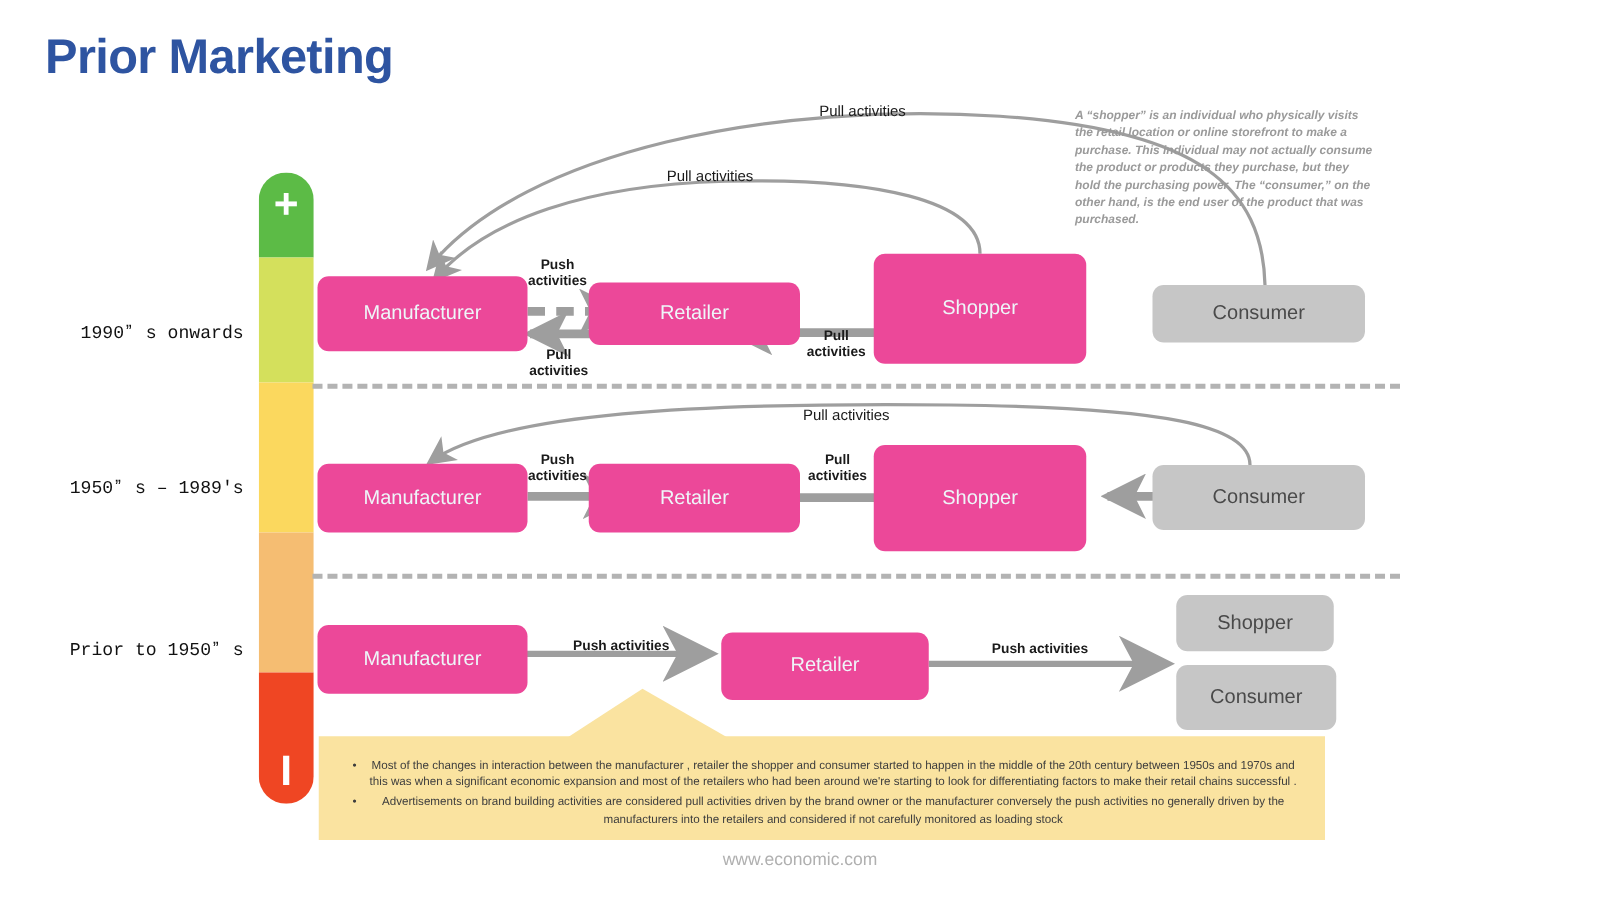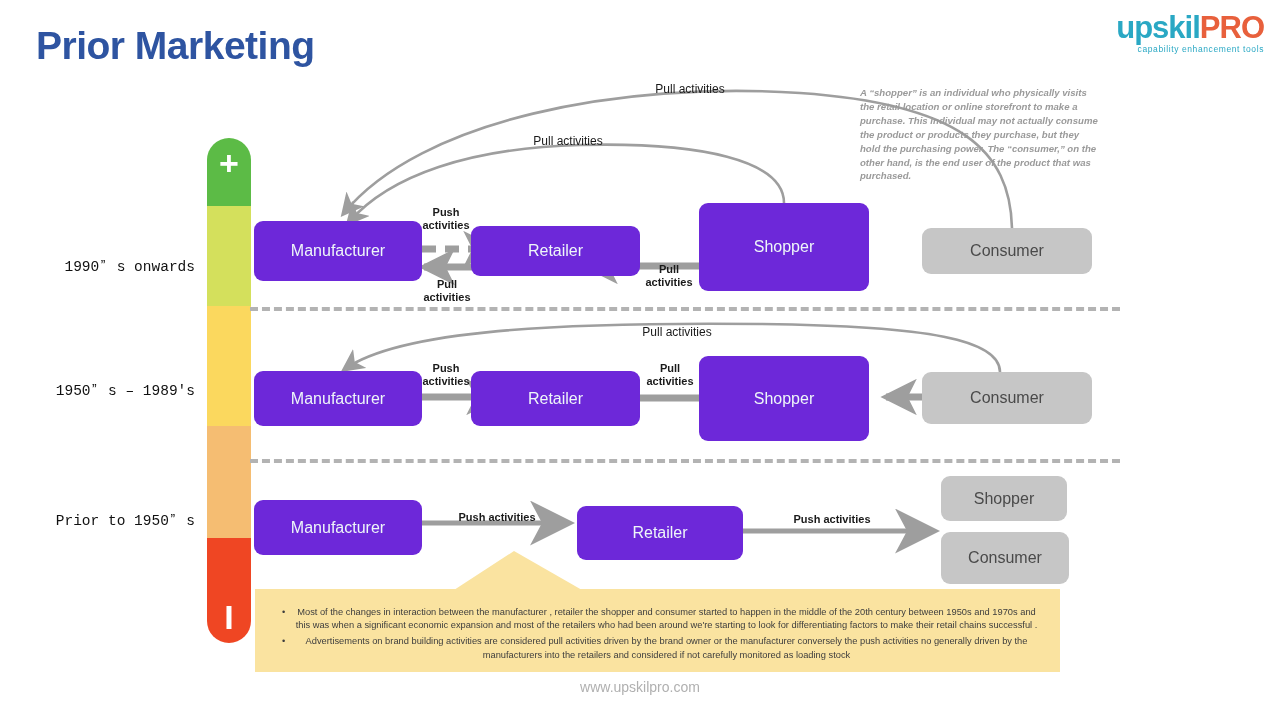--- a/index.html
+++ b/index.html
@@ -89,21 +89,21 @@
   
   .node {
     position: absolute;
     border-radius: 9px;
     display: flex;
     align-items: center;
     justify-content: center;
     font-size: 16px;
     box-sizing: border-box;
   }
-  .node.blue { background: #6d28d9; color: #eef6f9; }
+  .node.blue { background: #ec4899; color: #eef6f9; }
   .node.gray { background: #c6c6c6; color: #4a4a4a; }
 
   
   .arrow-label {
     position: absolute;
     font-size: 11px;
     font-weight: bold;
     color: #1a1a1a;
     text-align: center;
     line-height: 1.15;
@@ -200,24 +200,20 @@
     color: #b0b0b0;
   }
 </style>
 </head>
 <body>
 
 <div id="slide">
 
   <div id="title">Prior Marketing</div>
 
-  <div id="logo">
-    <div class="logo-main"><span class="logo-upskil">upskil</span><span class="logo-pro">PRO</span></div>
-    <div class="logo-tag">capability enhancement tools</div>
-  </div>
 
   <div id="timeline">
       <div class="band" style="background: rgb(92, 187, 70); height: 68px;"></div>
       <div class="band" style="background: rgb(212, 224, 92); height: 100px;"></div>
       <div class="band" style="background: rgb(251, 216, 94); height: 120px;"></div>
       <div class="band" style="background: rgb(245, 189, 114); height: 112px;"></div>
       <div class="band" style="background: rgb(239, 70, 35); height: 105px;"></div>
     </div>
   <div class="plus-sign" id="tl-plus" style="position:absolute;left:207px;top:146px;width:44px;text-align:center;color:#fff;font-size:34px;font-weight:bold;line-height:1;">+</div>
   <div class="minus-sign" id="tl-minus" style="position:absolute;left:207px;top:600px;width:44px;text-align:center;color:#fff;font-size:34px;font-weight:bold;line-height:1;">I</div>
@@ -295,15 +291,15 @@
   <div class="separator" style="left:250px;top:459px;width:870px;"></div>
 
   <div id="note-tail"></div>
   <div id="note-box">
     <ul id="note-list">
         <li>Most of the changes in interaction between the manufacturer ,  retailer the shopper and consumer started to happen in the middle of the 20th century between 1950s and 1970s and this was when a significant economic expansion and most of the retailers who had been around we're starting to look for differentiating factors to make their retail chains successful .</li>
         <li>Advertisements on brand building activities are considered pull activities driven by the brand owner or the manufacturer conversely the push activities no generally driven by the manufacturers into the retailers and considered if not carefully monitored as loading stock</li>
       </ul>
   </div>
 
-  <div id="footer">www.upskilpro.com</div>
+  <div id="footer">www.economic.com</div>
 
 </div>
 
 </body></html>

